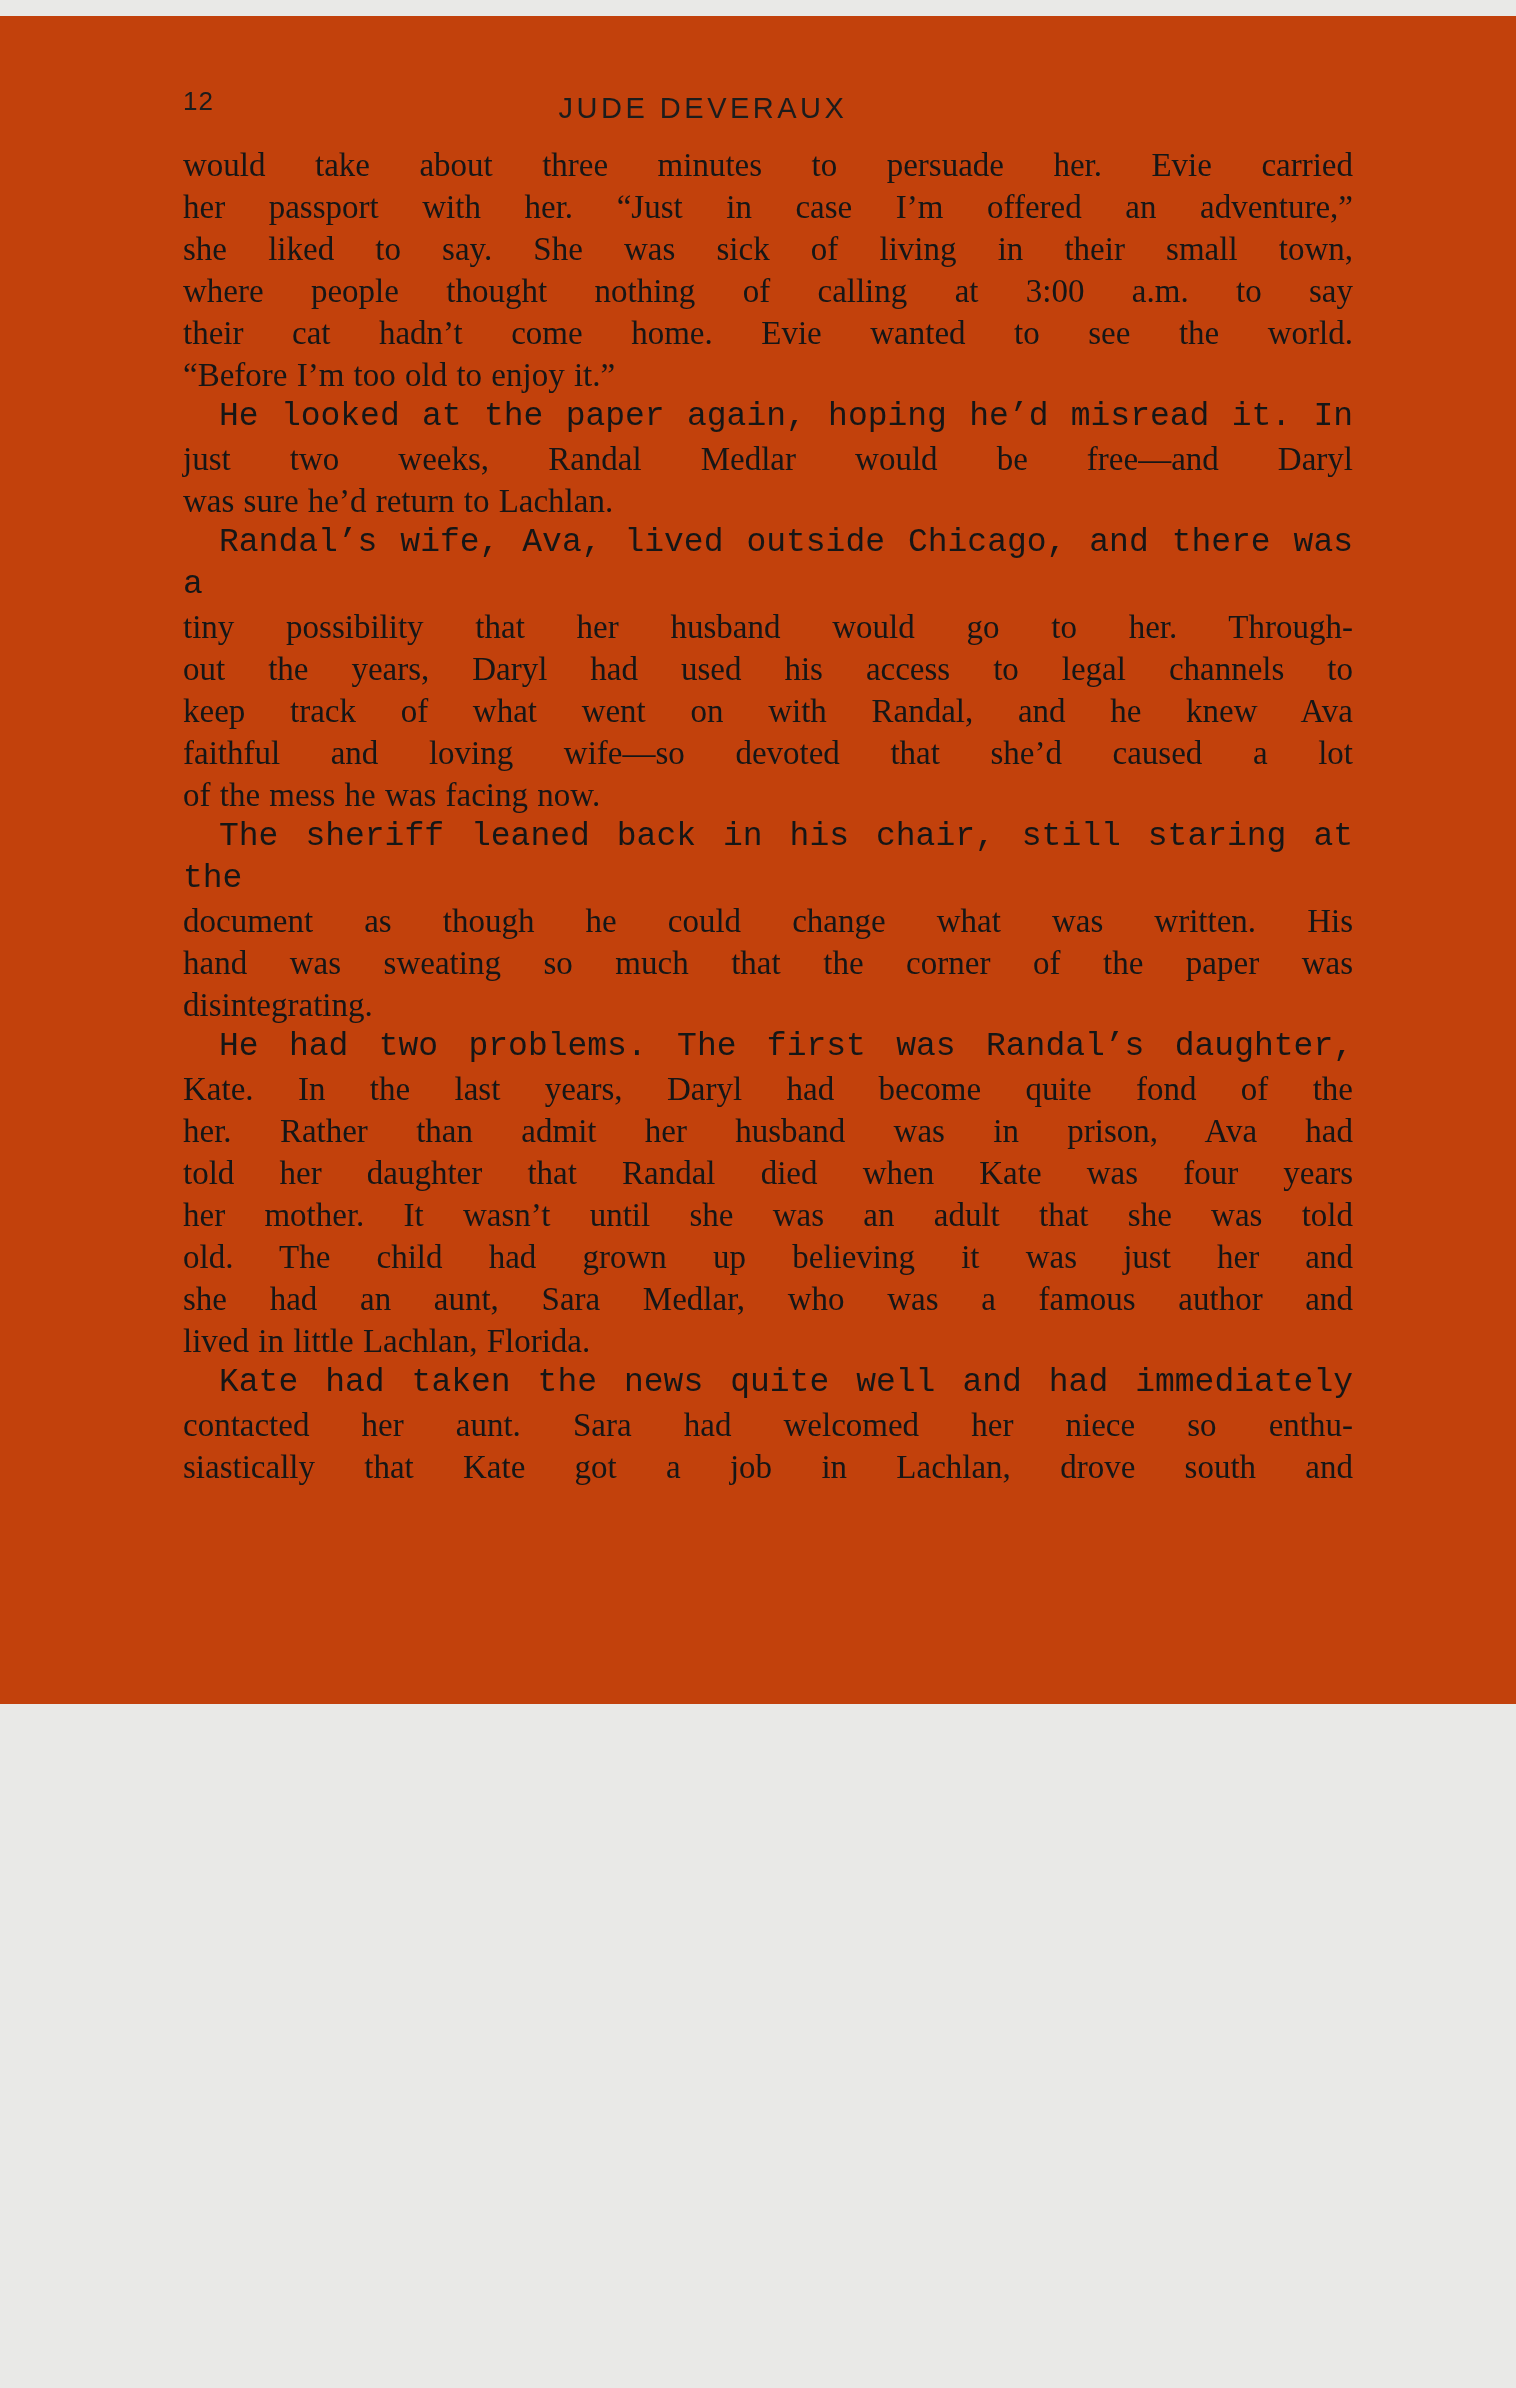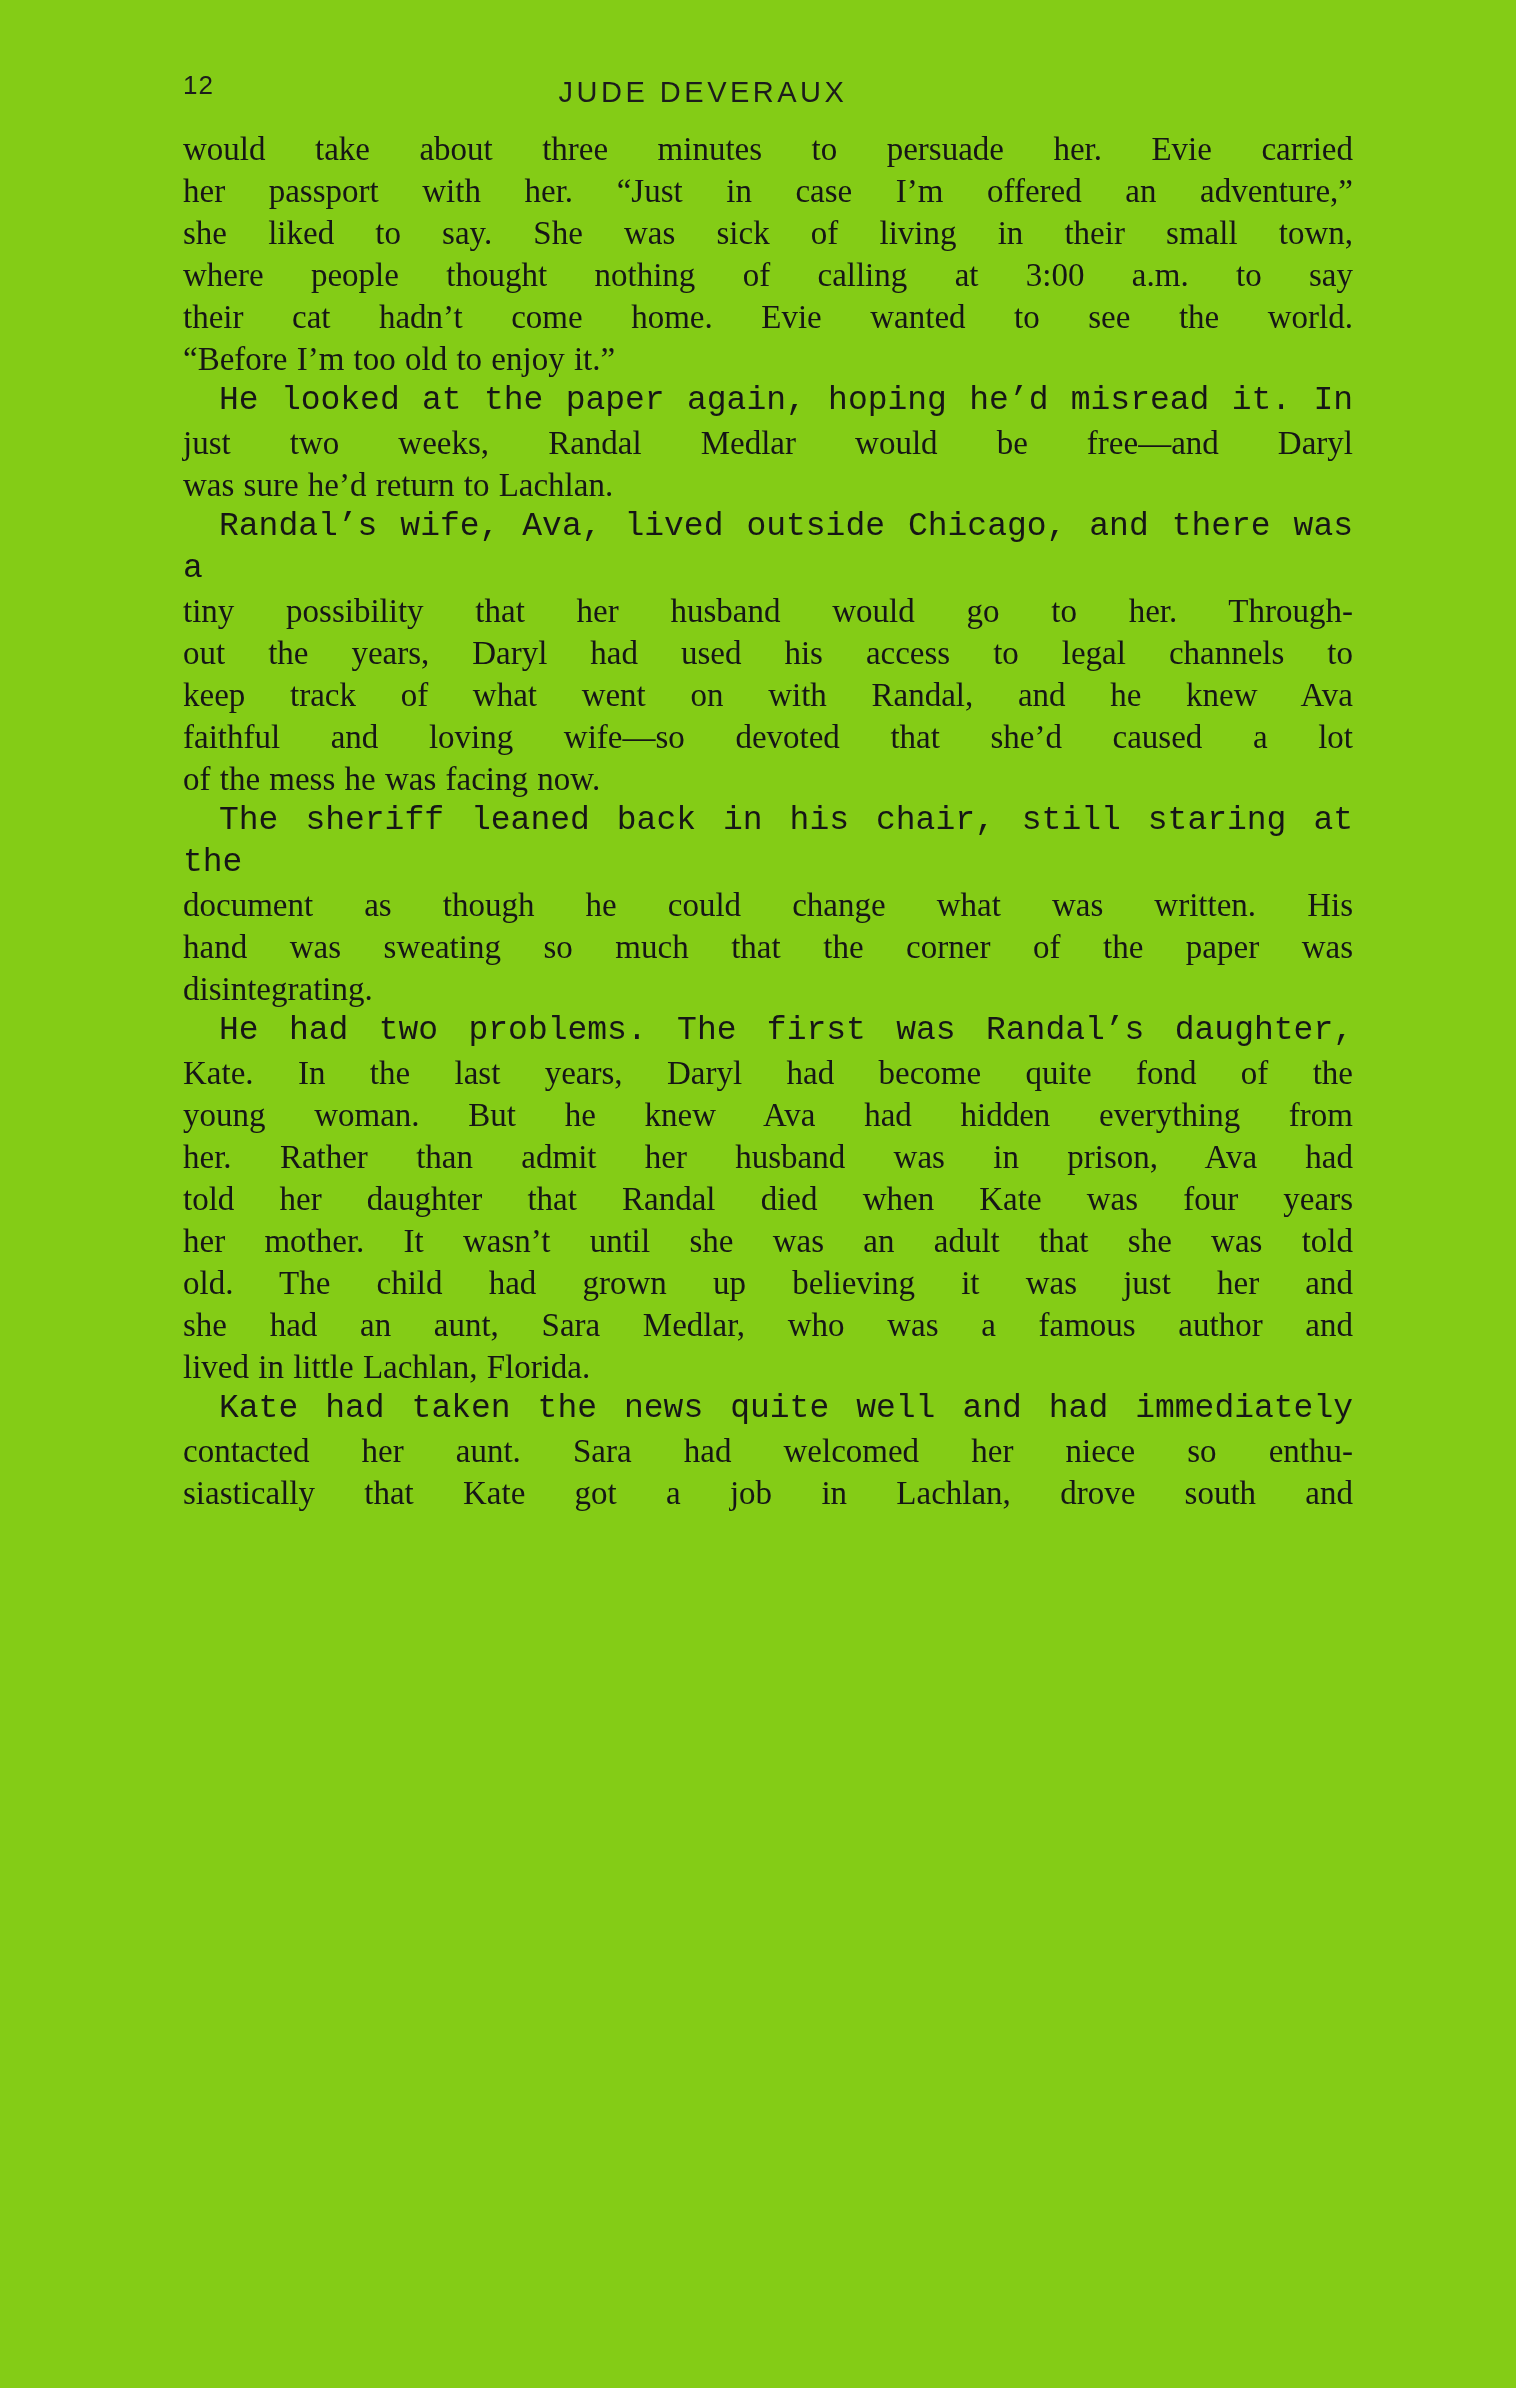--- a/index.html
+++ b/index.html
@@ -3,23 +3,23 @@
 <meta charset="utf-8">
 <style>
   html, body {
     margin: 0;
     padding: 0;
     background: #e9e9e7;
   }
   .page {
     position: relative;
     width: 1516px;
-    height: 2388px;
-    margin: 0 auto;
-    background: #84cc16;
+    height: 1688px;
+    margin: 16px auto;
+    background: #c2410c;
     color: #161616;
     font-family: "Liberation Serif", "DejaVu Serif", serif;
     overflow: hidden;
   }
   .running-head {
     position: absolute;
     top: 58px;
     left: 183px;
     width: 1170px;
     height: 40px;
@@ -104,21 +104,20 @@
       </div>
       <div class="paragraph">
         <div class="line indent">The sheriff leaned back in his chair, still staring at the</div>
         <div class="line">document as though he could change what was written. His</div>
         <div class="line">hand was sweating so much that the corner of the paper was</div>
         <div class="line para-end">disintegrating.</div>
       </div>
       <div class="paragraph">
         <div class="line indent">He had two problems. The first was Randal’s daughter,</div>
         <div class="line">Kate. In the last years, Daryl had become quite fond of the</div>
-        <div class="line">young woman. But he knew Ava had hidden everything from</div>
         <div class="line">her. Rather than admit her husband was in prison, Ava had</div>
         <div class="line">told her daughter that Randal died when Kate was four years</div>
         <div class="line">her mother. It wasn’t until she was an adult that she was told</div>
         <div class="line">old. The child had grown up believing it was just her and</div>
         <div class="line">she had an aunt, Sara Medlar, who was a famous author and</div>
         <div class="line para-end">lived in little Lachlan, Florida.</div>
       </div>
       <div class="paragraph">
         <div class="line indent">Kate had taken the news quite well and had immediately</div>
         <div class="line">contacted her aunt. Sara had welcomed her niece so enthu-</div>

